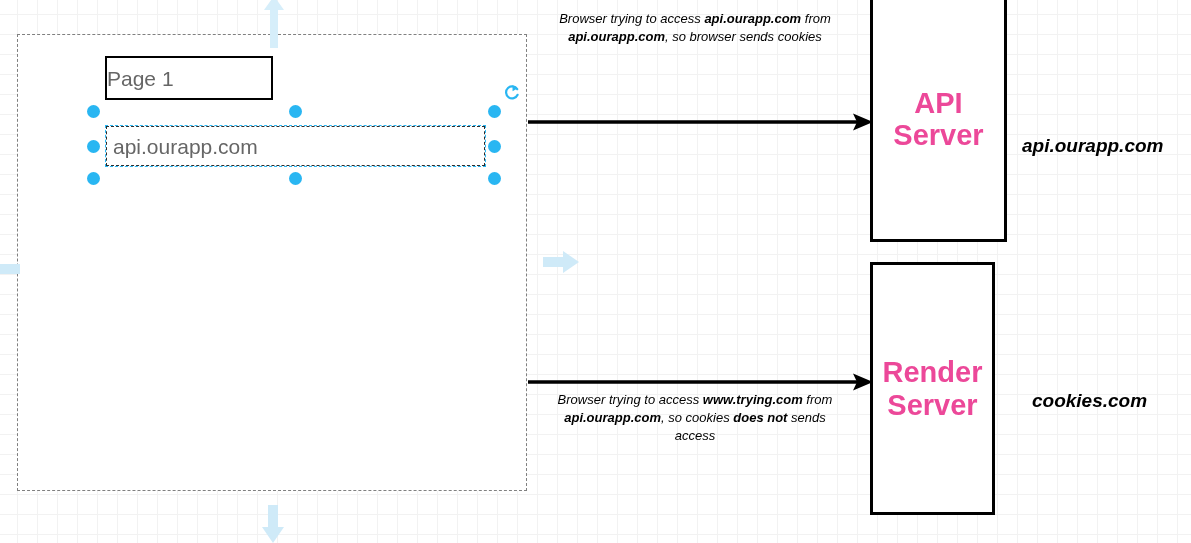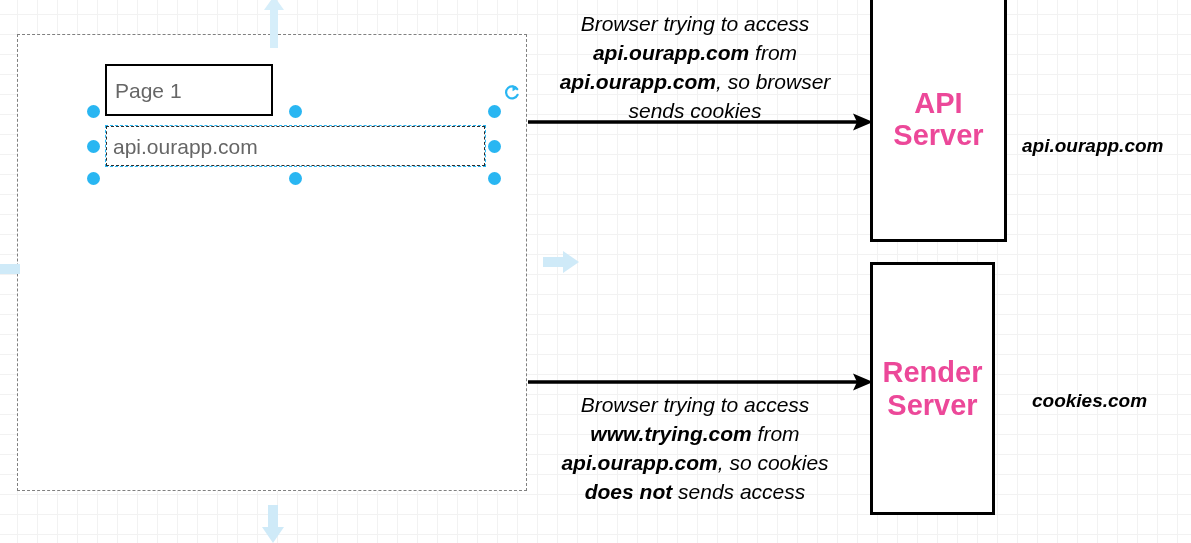--- a/index.html
+++ b/index.html
@@ -52,24 +52,24 @@
   .shape-box {
     position: absolute;
     box-sizing: border-box;
     background: #ffffff;
     border: 2px solid #000000;
     display: flex;
     align-items: center;
   }
   .page1-box {
     left: 105px;
-    top: 64px;
+    top: 56px;
     width: 168px;
-    height: 52px;
-    padding-left: 8px;
+    height: 44px;
+    padding-left: 0;
   }
   .page1-box .lbl {
     font-size: 21px;
     color: #666666;
     line-height: 1;
     white-space: nowrap;
   }
 
   
   .selected-shape {
@@ -154,21 +154,21 @@
     position: absolute;
     overflow: visible;
   }
   #top-arrow    { left: 528px; top: 110px; }
   #bottom-arrow { left: 528px; top: 370px; }
 
   
   .edge-label {
     position: absolute;
     text-align: center;
-    font-size: 21px;
+    font-size: 13px;
     font-style: italic;
     color: #000000;
     line-height: 1.38;
   }
   .edge-label b { font-weight: bold; }
   #top-edge-label    { left: 551px; top: 10px;  width: 288px; }
   #bottom-edge-label { left: 551px; top: 391px; width: 288px; }
 
   
   .dir-arrow { position: absolute; }

